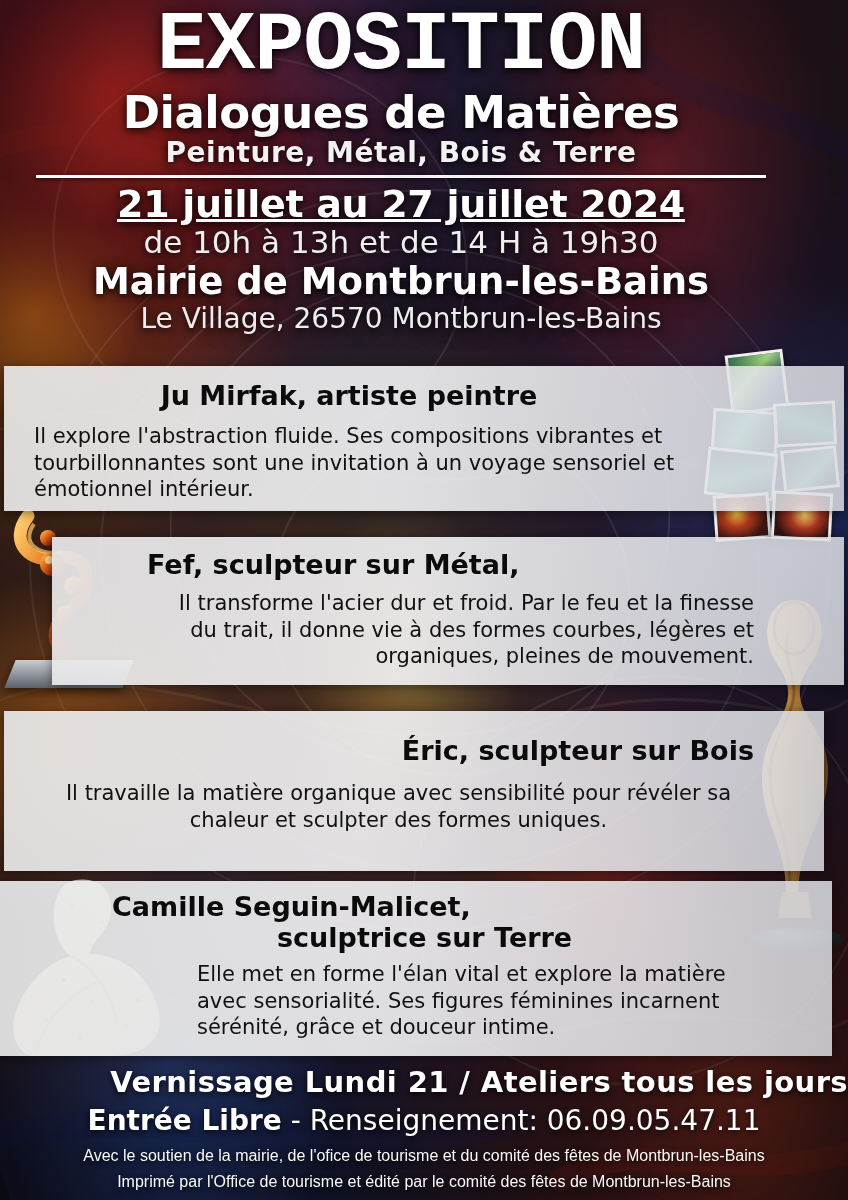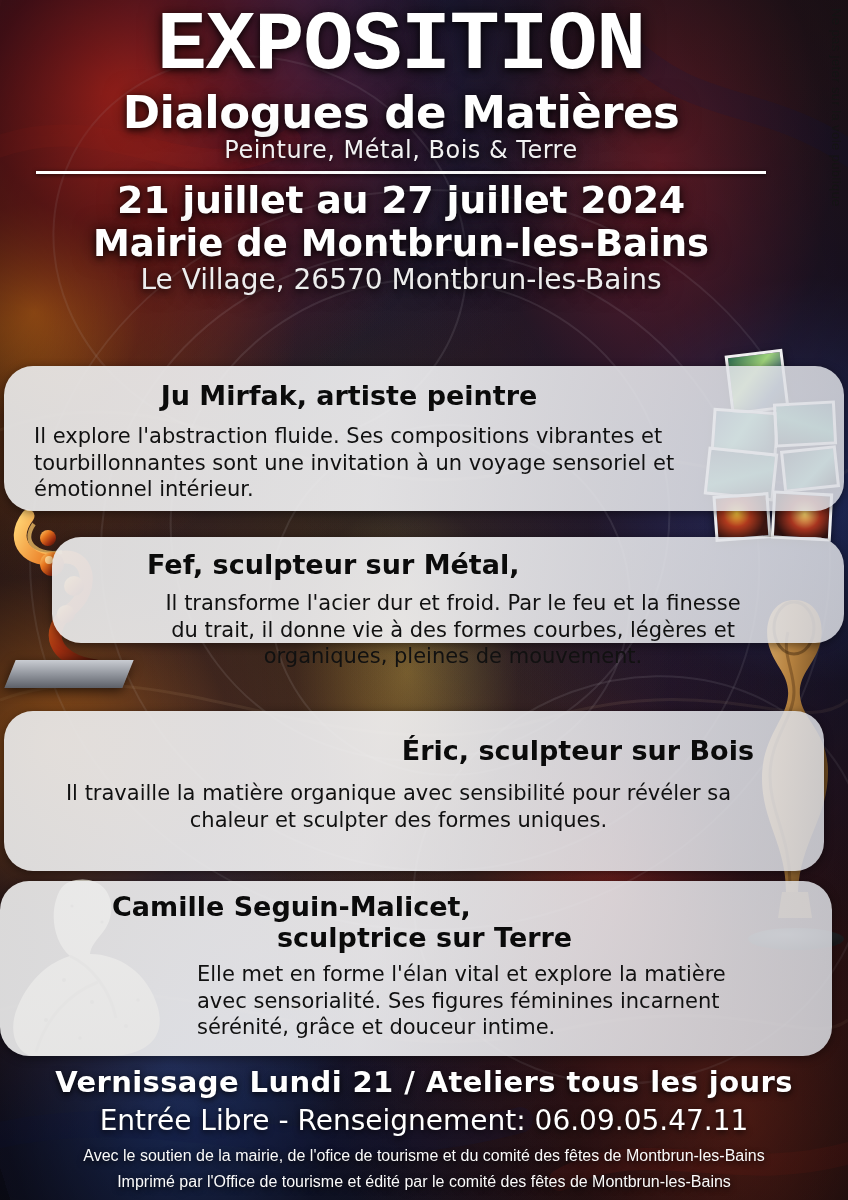--- a/index.html
+++ b/index.html
@@ -76,37 +76,38 @@
     letter-spacing: -1px;
   }
   .t-sub1 {
     font-weight: 700;
     font-size: 45px;
     line-height: 1.06;
     margin-top: 2px;
     letter-spacing: -.5px;
   }
   .t-sub2 {
-    font-weight: 400;
-    font-size: 24px;
+    font-weight: 700;
+    font-size: 28px;
     line-height: 1.15;
     color: #f2f2f2;
     letter-spacing: .5px;
   }
   .rule {
     height: 3px;
     background: #ffffff;
     margin: 6px 6px 6px 6px;
     box-shadow: 0 1px 4px rgba(0,0,0,.7);
   }
   .t-dates {
     font-weight: 700;
     font-size: 38px;
     line-height: 1.08;
     letter-spacing: -.3px;
+    text-decoration: underline;
   }
   .t-hours {
     font-weight: 400;
     font-size: 31px;
     line-height: 1.1;
     color: #efefef;
   }
   .t-place {
     font-weight: 700;
     font-size: 37px;
@@ -119,42 +120,41 @@
     line-height: 1.14;
     color: #ededed;
   }
 
   
   .panel {
     position: absolute;
     background: linear-gradient(100deg, rgba(232,232,232,0.93) 0%, rgba(244,244,246,0.9) 45%, rgba(218,220,226,0.86) 100%);
     color: #111;
     box-shadow: 0 2px 10px rgba(0,0,0,0.45);
-    border-radius: 29px;
   }
   .panel .p-title {
     font-weight: 700;
     font-size: 27px;
     line-height: 1.15;
     color: #0b0b0b;
   }
   .panel .p-body {
     font-weight: 400;
     font-size: 21px;
     line-height: 1.27;
     color: #111;
   }
 
   #panel-1 { left: 4px;  top: 366px; width: 840px; height: 145px; }
   #panel-1 .p-title { text-align: center; padding: 14px 150px 0 0; }
   #panel-1 .p-body  { padding: 12px 150px 0 30px; }
 
-  #panel-2 { left: 52px; top: 537px; width: 792px; height: 106px; }
+  #panel-2 { left: 52px; top: 537px; width: 792px; height: 148px; }
   #panel-2 .p-title { text-align: left; padding: 12px 0 0 95px; }
-  #panel-2 .p-body  { text-align: center; padding: 10px 90px 0 100px; }
+  #panel-2 .p-body  { text-align: right; padding: 10px 90px 0 100px; }
 
   #panel-3 { left: 4px;  top: 711px; width: 820px; height: 160px; }
   #panel-3 .p-title { text-align: right; padding: 24px 70px 0 4px; }
   #panel-3 .p-body  { text-align: center; padding: 14px 90px 0 59px; }
 
   #panel-4 { left: 0;    top: 881px; width: 832px; height: 175px; }
   #panel-4 .p-title { text-align: left; padding: 10px 0 0 112px; }
   #panel-4 .p-title .l2 { display: block; padding-left: 165px; }
   #panel-4 .p-body  { text-align: left; padding: 8px 60px 0 155px; margin-left: 42px; }
 
@@ -166,27 +166,28 @@
     color: #fff;
     padding-bottom: 6px;
     text-shadow: 0 2px 6px rgba(0,0,0,.85);
   }
   .f-vern {
     font-weight: 700;
     font-size: 29px;
     line-height: 1.2;
     letter-spacing: .4px;
     padding-top: 4px;
+    text-align: right;
   }
   .f-entry {
     font-size: 28px;
     line-height: 1.25;
     padding-top: 3px;
   }
-  .f-entry b { font-weight: 400; }
+  .f-entry b { font-weight: 700; }
   .f-credit {
     font-family: "Liberation Sans", sans-serif;
     font-size: 16px;
     line-height: 1.5;
     padding-top: 6px;
     color: #fafafa;
     text-align: center;
   }
 
   
@@ -258,20 +259,21 @@
   <div class="bg-vignette"></div>
 
   <div class="side-note">Ne pas jeter sur la voie publique</div>
 
   <div class="header">
     <div class="t-expo">EXPOSITION</div>
     <div class="t-sub1">Dialogues de Matières</div>
     <div class="t-sub2">Peinture, Métal, Bois &amp; Terre</div>
     <div class="rule"></div>
     <div class="t-dates">21 juillet au 27 juillet 2024</div>
+    <div class="t-hours">de 10h à 13h et de 14 H à 19h30</div>
     <div class="t-place">Mairie de Montbrun-les-Bains</div>
     <div class="t-addr">Le Village, 26570 Montbrun-les-Bains</div>
   </div>
 
   <div class="art" style="left:700px; top:352px; width:148px; height:200px;">
     <div class="card" style="left:28px; top:0; width:58px; height:60px; transform:rotate(-7deg);
          background:linear-gradient(135deg,#2d6b4f,#9ed27a 40%,#2a4a6d 75%,#1b2a3a);"></div>
     <div class="card" style="left:12px; top:58px; width:66px; height:46px; transform:rotate(4deg);
          background:linear-gradient(120deg,#1f4f6b,#57b59a 45%,#123044);"></div>
     <div class="card" style="left:74px; top:50px; width:62px; height:44px; transform:rotate(-3deg);

